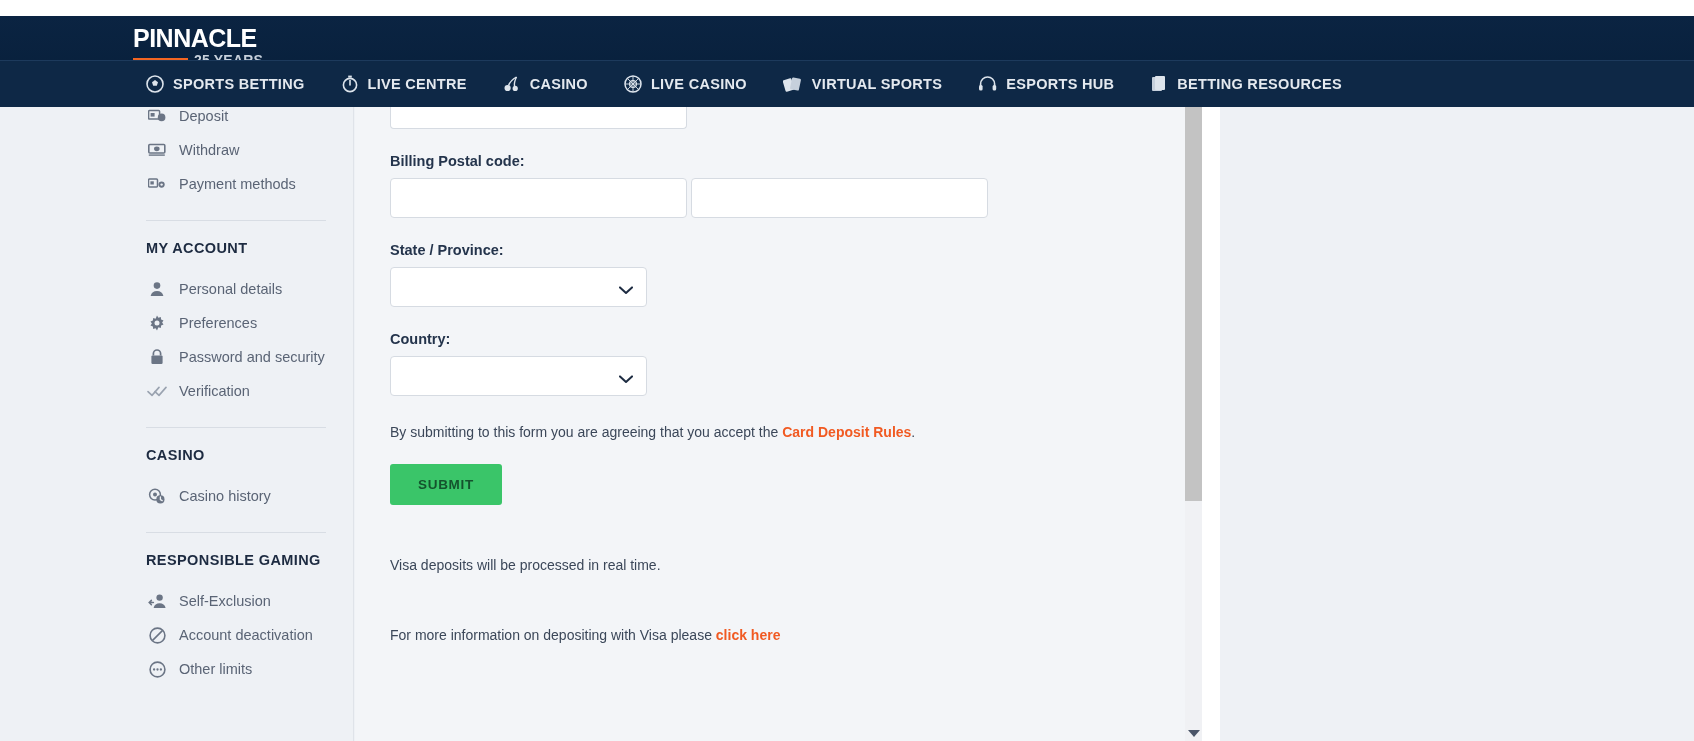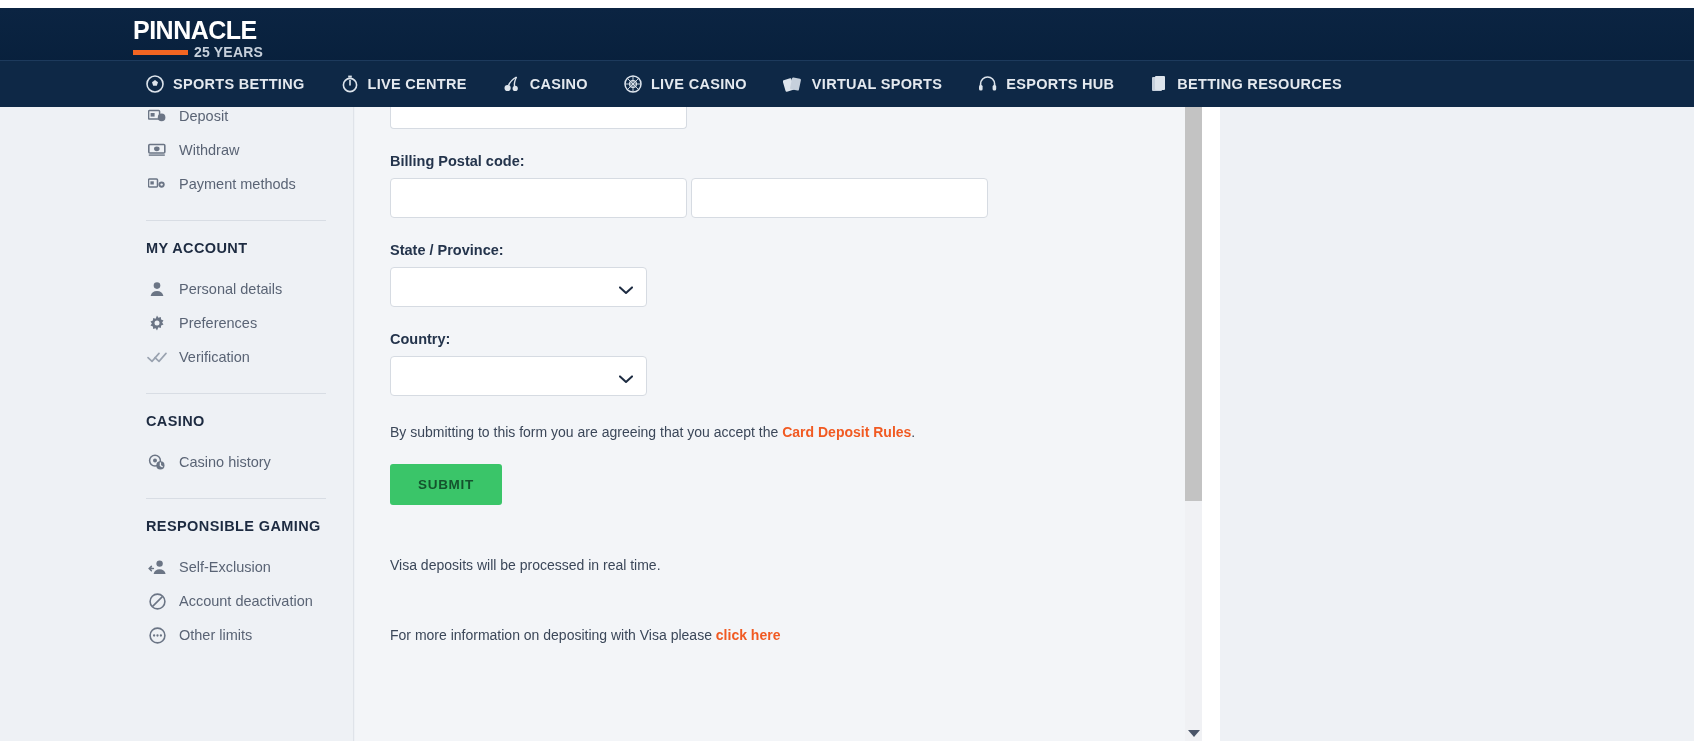--- a/index.html
+++ b/index.html
@@ -5,21 +5,21 @@
   * { box-sizing: border-box; margin: 0; padding: 0; }
   html, body {
     width: 1694px; height: 741px;
     overflow: hidden;
     font-family: "Liberation Sans", sans-serif;
     background: #ffffff;
   }
 
   
   .topbar {
-    position: absolute; top: 8px; left: 0; width: 1694px; height: 60px;
+    position: absolute; top: 16px; left: 0; width: 1694px; height: 60px;
     background: #0a2240;
     background: linear-gradient(180deg,#0b2442 0%,#08203c 100%);
     display: flex; align-items: center;
   }
   .logo-wrap {
     position: absolute; left: 133px; top: 10px;
     width: 200px; height: 42px;
     display: flex; flex-direction: column; align-items: flex-start;
   }
   .logo-main {
@@ -359,20 +359,29 @@
       <span class="side-ico">
         <svg width="16" height="16" viewBox="0 0 16 16">
           <path d="M8 0.6 l1.4 2.1 2.4-.7 .3 2.5 2.4 .9-1.4 2.1 1.4 2.1-2.4 .9-.3 2.5-2.4-.7L8 15.4 6.6 13.3l-2.4 .7-.3-2.5-2.4-.9L2.9 8.5 1.5 6.4l2.4-.9 .3-2.5 2.4 .7Z" fill="#6b7585"></path>
           <circle cx="8" cy="8" r="2.5" fill="#eef1f5"></circle>
         </svg>
       </span>
       <span class="side-lbl">Preferences</span>
     </div>
     <div class="side-item">
       <span class="side-ico">
+        <svg width="14" height="16" viewBox="0 0 14 16">
+          <path d="M3.4 6.6 V4.6 a3.6 3.6 0 0 1 7.2 0 v2" fill="none" stroke="#6b7585" stroke-width="1.7"></path>
+          <rect x="1.4" y="6.4" width="11.2" height="8.6" rx="1.2" fill="#6b7585"></rect>
+        </svg>
+      </span>
+      <span class="side-lbl">Password and security</span>
+    </div>
+    <div class="side-item">
+      <span class="side-ico">
         <svg width="20" height="14" viewBox="0 0 20 14">
           <path d="M1 7.6 L5 11.4 L12 3.4" fill="none" stroke="#9aa3b0" stroke-width="1.6" stroke-linecap="round" stroke-linejoin="round"></path>
           <path d="M8 7.6 L12 11.4 L19 3.4" fill="none" stroke="#9aa3b0" stroke-width="1.6" stroke-linecap="round" stroke-linejoin="round"></path>
         </svg>
       </span>
       <span class="side-lbl">Verification</span>
     </div>
 
     <div class="side-sep"></div>
 

